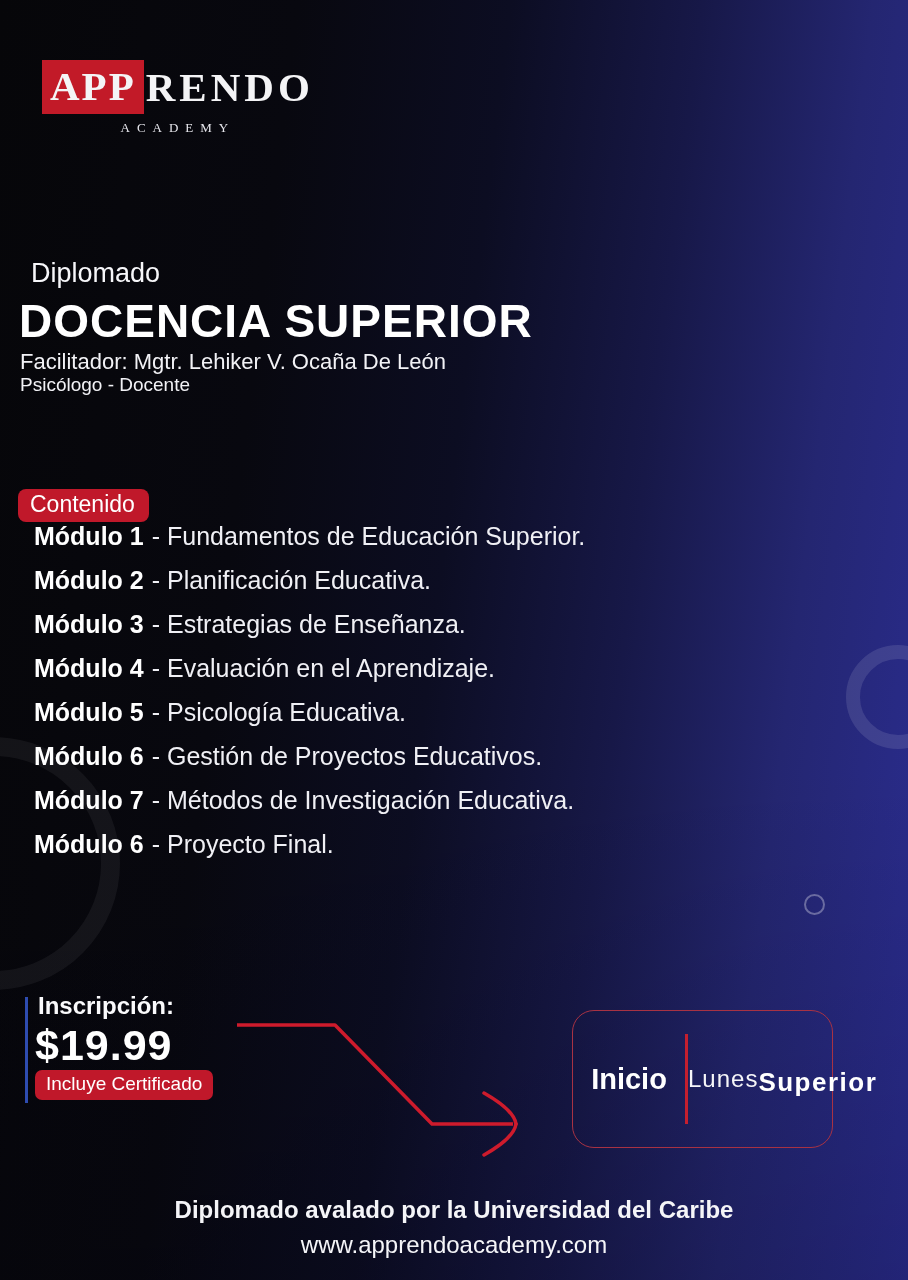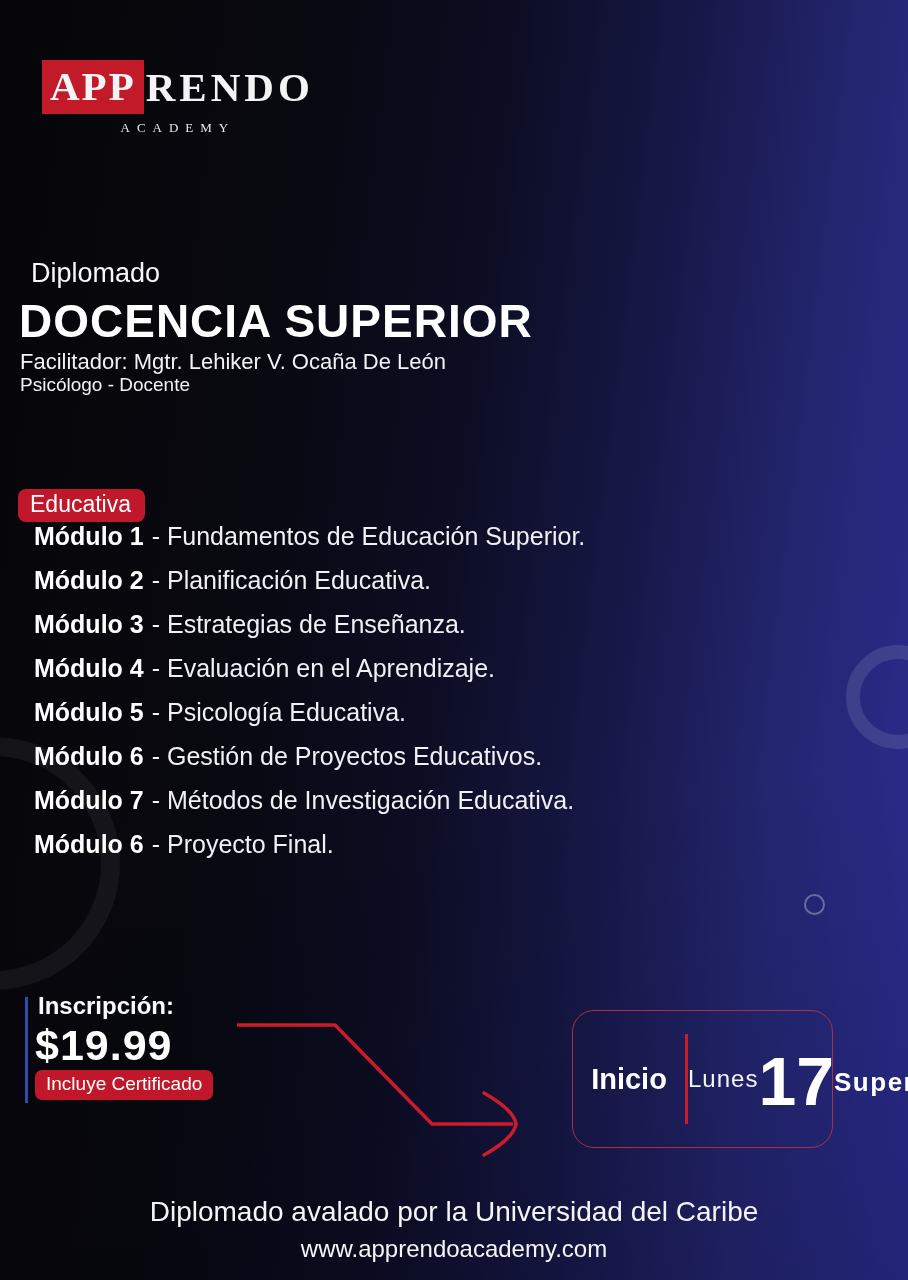--- a/index.html
+++ b/index.html
@@ -146,21 +146,21 @@
   }
   .start-day-name { font-size: 24px; font-weight: 500; letter-spacing: 1px; color: #f5f5f8; }
   .start-day-number { font-size: 68px; font-weight: 800; margin-top: 4px; color: #ffffff; }
   .start-month { font-size: 26px; font-weight: 700; letter-spacing: 1.5px; margin-top: 5px; color: #ffffff; }
 
   
   .footer {
     position: absolute; left: 0; top: 1196px; width: 100%;
     text-align: center;
   }
-  .footer-line1 { font-size: 28px; font-weight: 400; color: #f5f5f8; }
+  .footer-line1 { font-size: 24px; font-weight: 700; color: #f5f5f8; }
   .footer-line2 { font-size: 24px; font-weight: 400; color: #f5f5f8; margin-top: 7px; }
 </style>
 </head>
 <body>
 
 <div class="poster">
 
   <div class="circle circle-left-faint"></div>
   <div class="circle circle-right-big"></div>
   <div class="circle circle-small"></div>
@@ -171,21 +171,21 @@
         <span class="logo-rendo">RENDO</span>
     </div>
     <div class="logo-academy">ACADEMY</div>
   </div>
 
   <div class="kicker">Diplomado</div>
   <h1 class="title">DOCENCIA SUPERIOR</h1>
   <div class="facilitator">Facilitador: Mgtr. Lehiker V. Ocaña De León</div>
   <div class="role">Psicólogo - Docente</div>
 
-  <div class="content-badge">Educativa</div>
+  <div class="content-badge">Contenido</div>
   <ul class="modules">
     <li class="module-row">
       <span class="module-label">Módulo 1</span><span class="module-desc">- Fundamentos de Educación Superior.</span>
     </li>
     <li class="module-row">
       <span class="module-label">Módulo 2</span><span class="module-desc">- Planificación Educativa.</span>
     </li>
     <li class="module-row">
       <span class="module-label">Módulo 3</span><span class="module-desc">- Estrategias de Enseñanza.</span>
     </li>
@@ -215,21 +215,20 @@
     <path d="M 12 13 H 110 L 207 112 H 288" fill="none" stroke="#ce1b2c" stroke-width="3.5" stroke-linejoin="round"></path>
     <path d="M 259 81 Q 289 98 291 112" fill="none" stroke="#ce1b2c" stroke-width="3.5" stroke-linecap="round"></path>
     <path d="M 259 143 Q 289 126 291 112" fill="none" stroke="#ce1b2c" stroke-width="3.5" stroke-linecap="round"></path>
   </svg>
 
   <div class="start-card">
     <div class="start-label">Inicio</div>
     <div class="start-divider"></div>
     <div class="start-date">
       <div class="start-day-name">Lunes</div>
-      <div class="start-day-number">17</div>
       <div class="start-month">Superior</div>
     </div>
   </div>
 
   <div class="footer">
     <div class="footer-line1">Diplomado avalado por la Universidad del Caribe</div>
     <div class="footer-line2">www.apprendoacademy.com</div>
   </div>
 
 </div>

